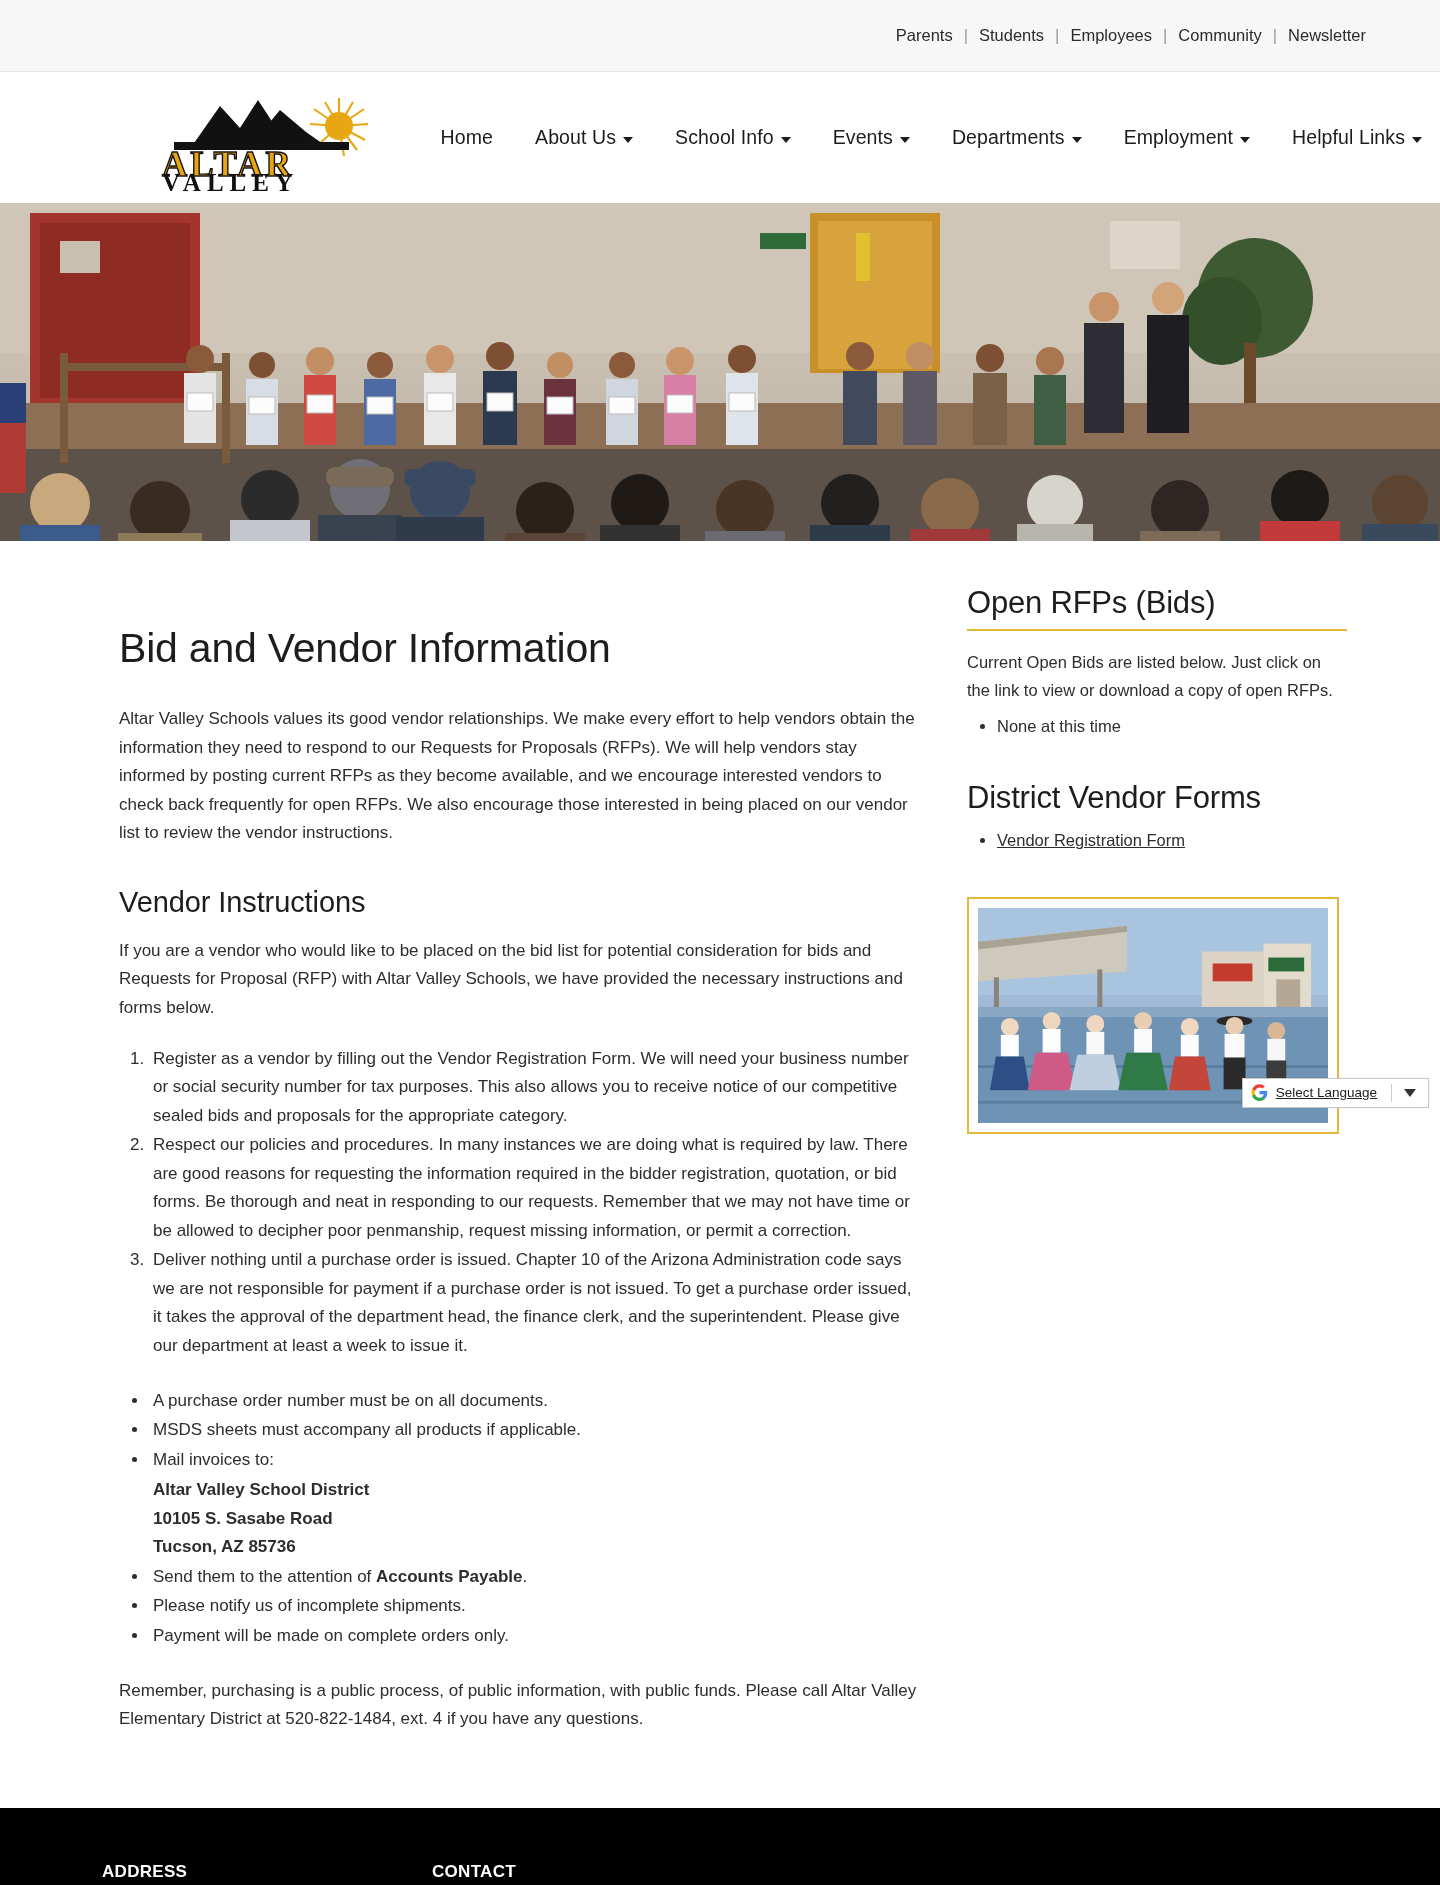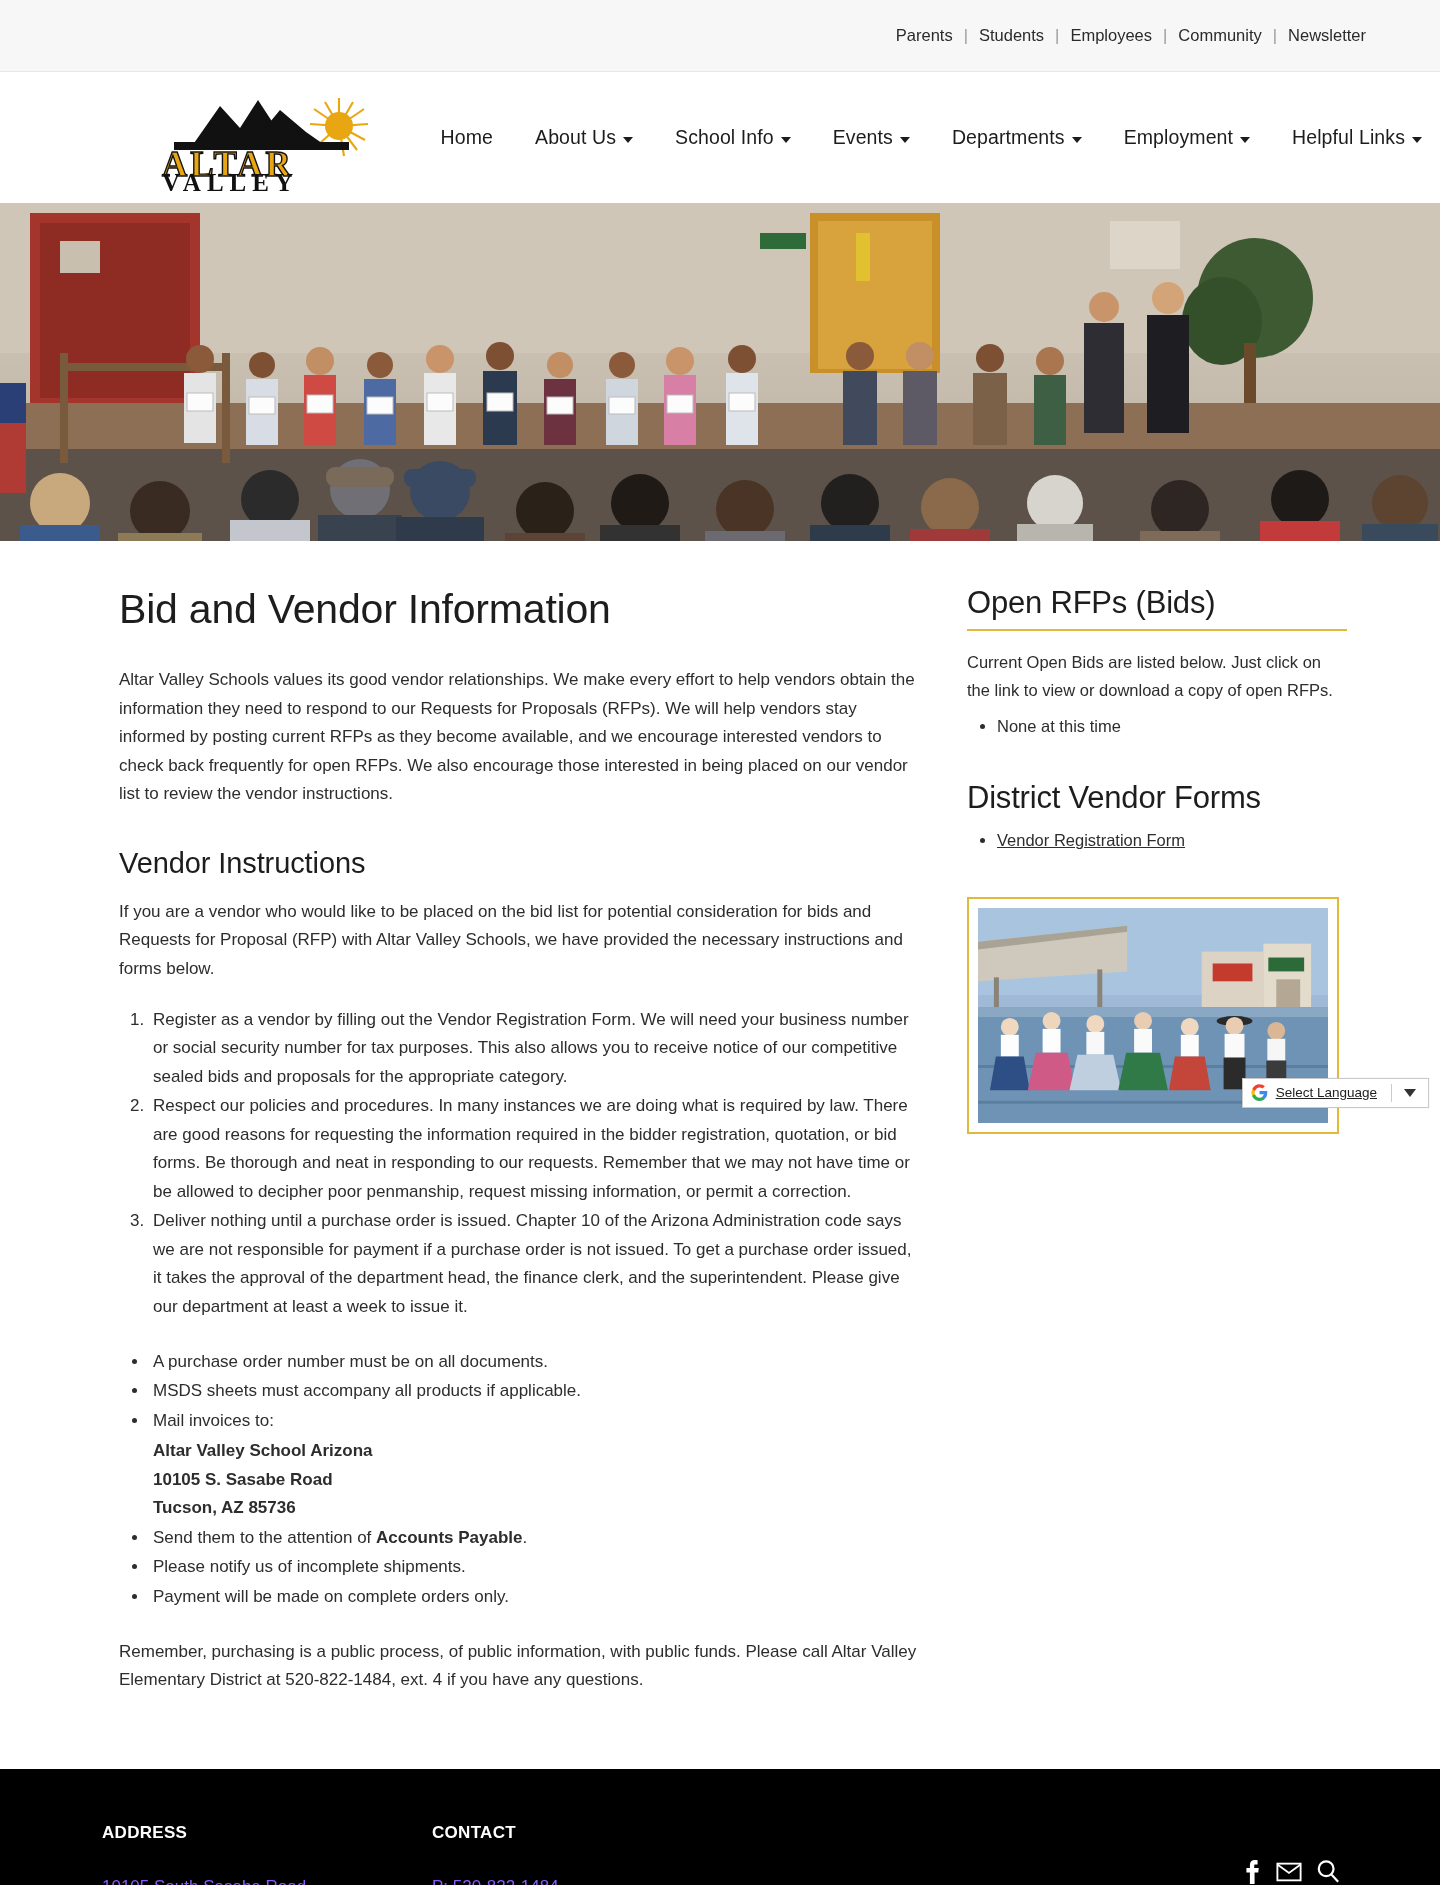--- a/index.html
+++ b/index.html
@@ -92,20 +92,21 @@
   
   .content {
     display: flex;
     padding: 44px 0 60px 0;
     max-width: 1440px;
   }
   .col-main {
     width: 820px;
     margin-left: 119px;
     padding-right: 20px;
+    margin-top: 39px;
   }
   .col-side {
     width: 380px;
     margin-left: 28px;
   }
 
   h1.page-title {
     font-size: 41px;
     font-weight: 400;
     color: #1d1d1d;
@@ -515,21 +516,21 @@
       <li>Respect our policies and procedures. In many instances we are doing what is required by law. There are good reasons for requesting the information required in the bidder registration, quotation, or bid forms. Be thorough and neat in responding to our requests. Remember that we may not have time or be allowed to decipher poor penmanship, request missing information, or permit a correction.</li>
       <li>Deliver nothing until a purchase order is issued. Chapter 10 of the Arizona Administration code says we are not responsible for payment if a purchase order is not issued. To get a purchase order issued, it takes the approval of the department head, the finance clerk, and the superintendent. Please give our department at least a week to issue it.</li>
     </ol>
 
     <ul class="bullets">
       <li>A purchase order number must be on all documents.</li>
       <li>MSDS sheets must accompany all products if applicable.</li>
       <li>
         <span>Mail invoices to:</span>
         <div class="addr-block">
-          <div>Altar Valley School Arizona</div>
+          <div>Altar Valley School District</div>
           <div>10105 S. Sasabe Road</div>
           <div>Tucson, AZ 85736</div>
         </div>
       </li>
       <li><span>Send them to the attention of </span><b>Accounts Payable</b><span>.</span></li>
       <li>Please notify us of incomplete shipments.</li>
       <li>Payment will be made on complete orders only.</li>
     </ul>
 
     <p class="body closing">Remember, purchasing is a public process, of public information, with public funds. Please call Altar Valley Elementary District at 520-822-1484, ext. 4 if you have any questions.</p>

